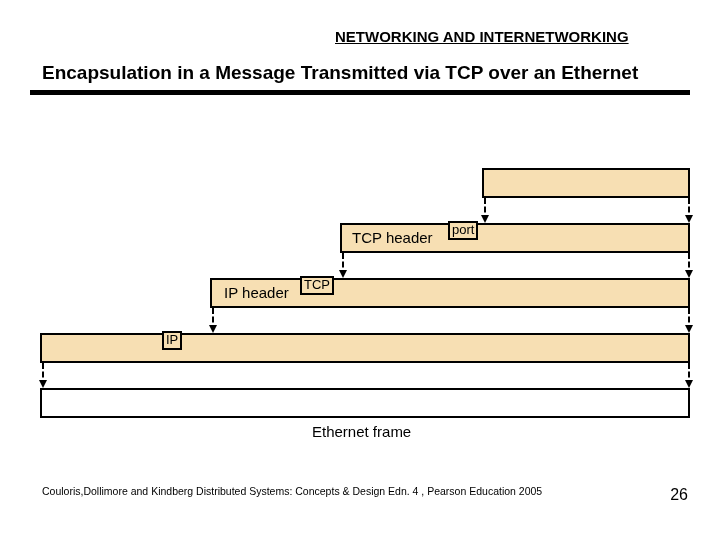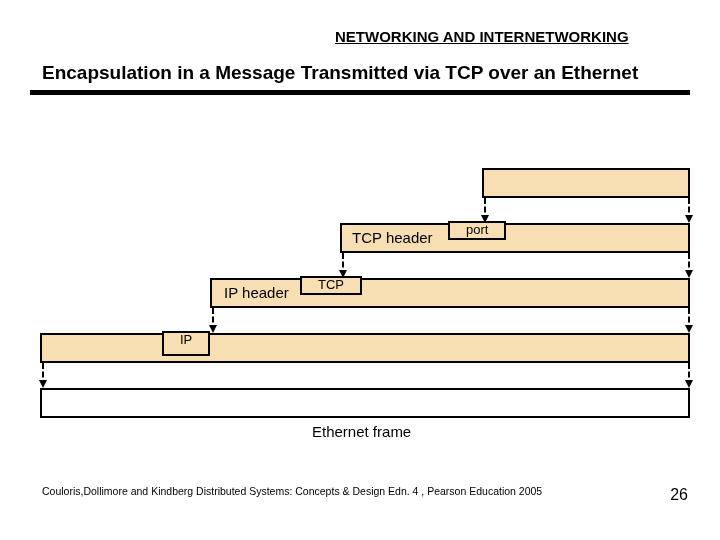--- a/index.html
+++ b/index.html
@@ -2,21 +2,21 @@
 <html><head>
 <meta charset="utf-8">
 <style>
   html,body{margin:0;padding:0;width:720px;height:540px;background:#fff;font-family:Arial,Helvetica,sans-serif;color:#000}
   .header-band{position:absolute;left:335px;top:28px;font-size:15px;font-weight:bold;text-decoration:underline}
   .title{position:absolute;left:42px;top:62px;font-size:19px;font-weight:bold}
   .rule{position:absolute;left:30px;top:90px;width:660px;height:5px;background:#000}
   .stage{position:absolute;left:30px;top:100px;width:660px;height:340px}
   .layer{position:absolute;height:30px;border:2px solid #000;background:#f7dfb3;box-sizing:border-box}
   .label{position:absolute;font-size:15px;white-space:nowrap}
-  .tag{position:absolute;border:2px solid #000;background:#f7dfb3;font-size:13px;line-height:14px;padding:0 16px;box-sizing:border-box}
+  .tag{position:absolute;border:2px solid #000;background:#f7dfb3;font-size:13px;line-height:14px;padding:0 2px;box-sizing:border-box}
   .arrow{position:absolute;border-left:2px dashed #000}
   .arrow::after{content:"";position:absolute;left:-5px;bottom:-2px;border-left:4px solid transparent;border-right:4px solid transparent;border-top:8px solid #000}
   .below-label{position:absolute;font-size:15px}
   .citation{position:absolute;left:42px;top:485px;font-size:10.5px;}
   .pagenum{position:absolute;right:32px;top:486px;font-size:16px}
 </style>
 </head>
 <body>
 
 <div class="header-band">NETWORKING AND INTERNETWORKING</div>
@@ -29,21 +29,21 @@
 
   <div class="layer" style="left:310px;top:123px;width:350px"></div>
   <div class="label" style="left:322px;top:129px">TCP header</div>
   <div class="tag" style="left:418px;top:121px;height:19px">port</div>
 
   <div class="layer" style="left:180px;top:178px;width:480px"></div>
   <div class="label" style="left:194px;top:184px">IP header</div>
   <div class="tag" style="left:270px;top:176px;height:19px">TCP</div>
 
   <div class="layer" style="left:10px;top:233px;width:650px"></div>
-  <div class="tag" style="left:132px;top:231px;height:25px">IP</div>
+  <div class="tag" style="left:132px;top:231px;height:19px">IP</div>
 
   <div class="layer" style="left:10px;top:288px;width:650px;background:#fff"></div>
   <div class="below-label" style="left:282px;top:323px">Ethernet frame</div>
 
   <div class="arrow" style="left:454px;top:98px;height:23px"></div>
   <div class="arrow" style="left:658px;top:98px;height:23px"></div>
 
   <div class="arrow" style="left:312px;top:153px;height:23px"></div>
   <div class="arrow" style="left:658px;top:153px;height:23px"></div>
 

